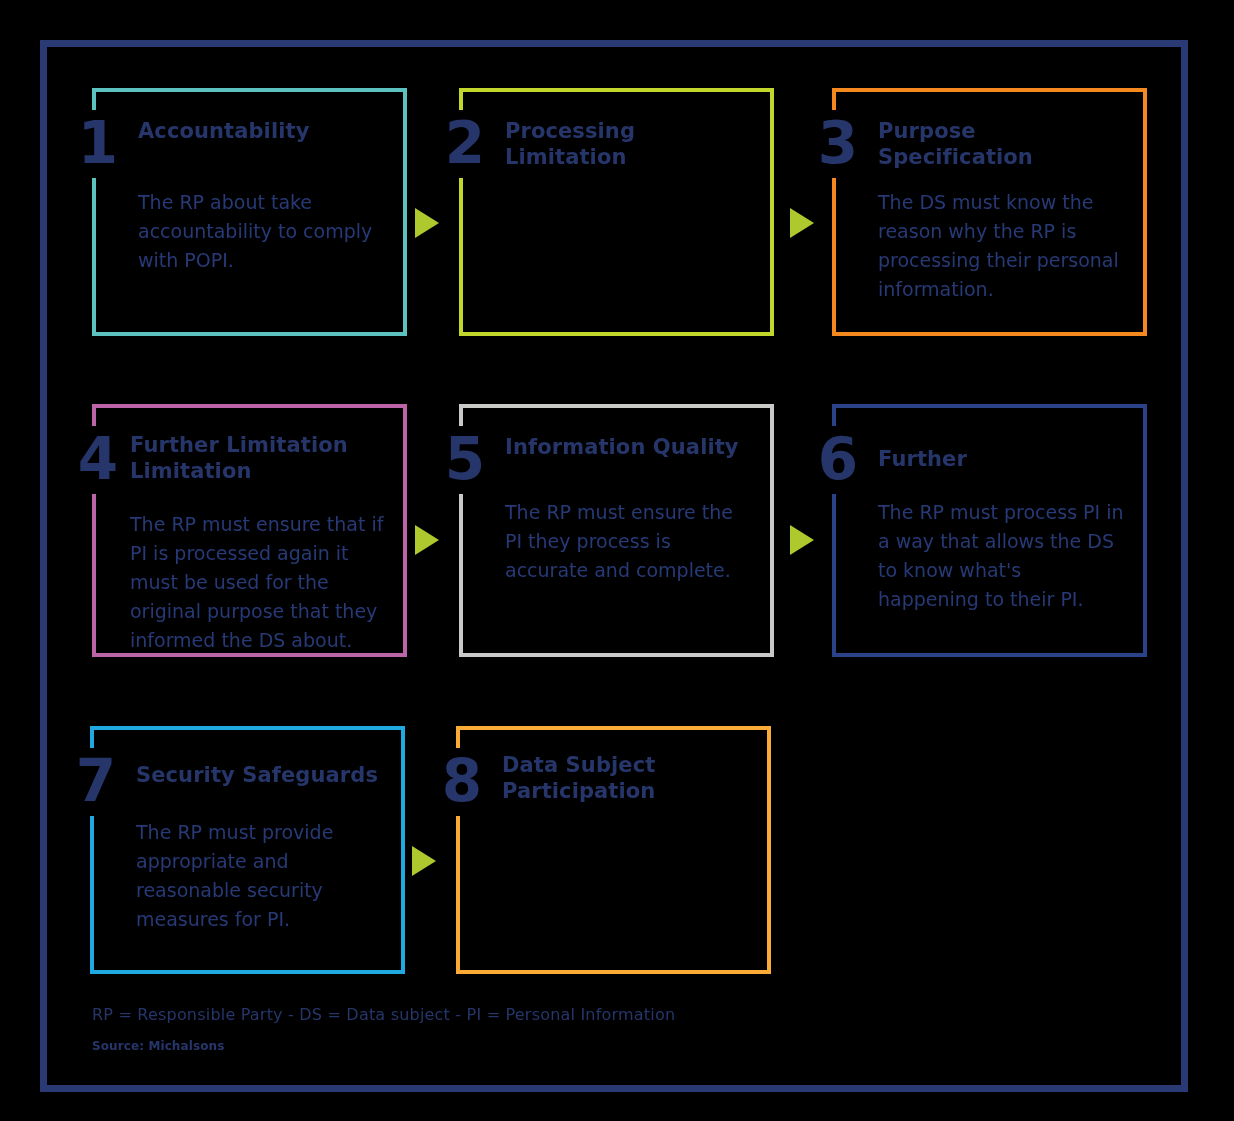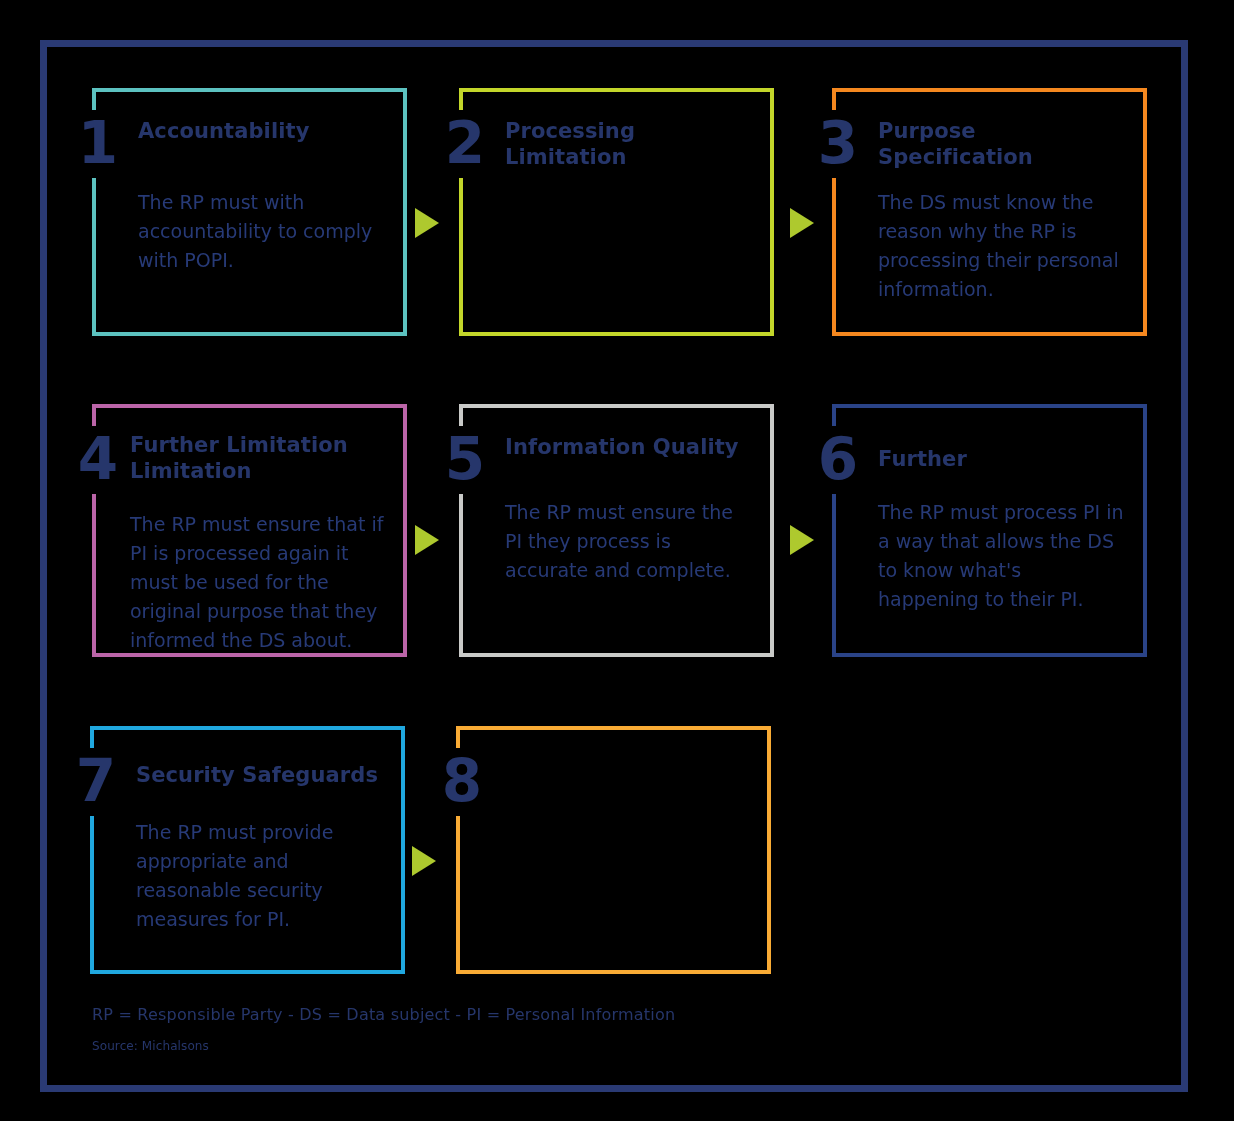--- a/index.html
+++ b/index.html
@@ -105,38 +105,38 @@
     font-size: 16px;
     color: #26366b;
     letter-spacing: 0.2px;
     white-space: nowrap;
   }
   #source {
     position: absolute;
     left: 92px;
     top: 1039px;
     font-family: "DejaVu Sans", sans-serif;
-    font-weight: 400;
+    font-weight: 700;
     font-size: 12px;
     color: #26366b;
     letter-spacing: 0.1px;
     white-space: nowrap;
   }
 </style>
 </head>
 <body>
 
 <div id="stage">
 
   <div id="outer-frame" style="border-color: rgb(42, 58, 116);"></div>
 
   <div class="card" style="left: 92px; top: 88px; width: 315px; height: 248px; border-color: rgb(92, 194, 192);">
     <div class="num">1</div>
     <div class="card-title">Accountability</div>
-    <div class="card-body" style="top:96px;">The RP must with accountability to comply with POPI.</div>
+    <div class="card-body" style="top:96px;">The RP about take accountability to comply with POPI.</div>
   </div>
 
   <div class="card" style="left: 459px; top: 88px; width: 315px; height: 248px; border-color: rgb(195, 214, 42);">
     <div class="num">2</div>
     <div class="card-title">Processing Limitation</div>
   </div>
 
   <div class="card" style="left: 832px; top: 88px; width: 315px; height: 248px; border-color: rgb(245, 136, 31);">
     <div class="num">3</div>
     <div class="card-title">Purpose Specification</div>
@@ -168,20 +168,21 @@
   <div class="arrow" style="left: 790px; top: 525px; border-left-color: rgb(174, 201, 46);"></div>
 
   <div class="card" style="left: 90px; top: 726px; width: 315px; height: 248px; border-color: rgb(32, 168, 224);">
     <div class="num">7</div>
     <div class="card-title" style="top:32px;">Security Safeguards</div>
     <div class="card-body" style="top:88px;">The RP must provide appropriate and reasonable security measures for PI.</div>
   </div>
 
   <div class="card" style="left: 456px; top: 726px; width: 315px; height: 248px; border-color: rgb(249, 171, 53);">
     <div class="num">8</div>
+    <div class="card-title" style="top:22px; right:48px;">Data Subject Participation</div>
   </div>
 
   <div class="arrow" style="left: 412px; top: 846px; border-left-color: rgb(174, 201, 46);"></div>
 
   <div id="legend">RP = Responsible Party - DS = Data subject  - PI = Personal Information</div>
   <div id="source">Source: Michalsons</div>
 
 </div>
 
 </body></html>

